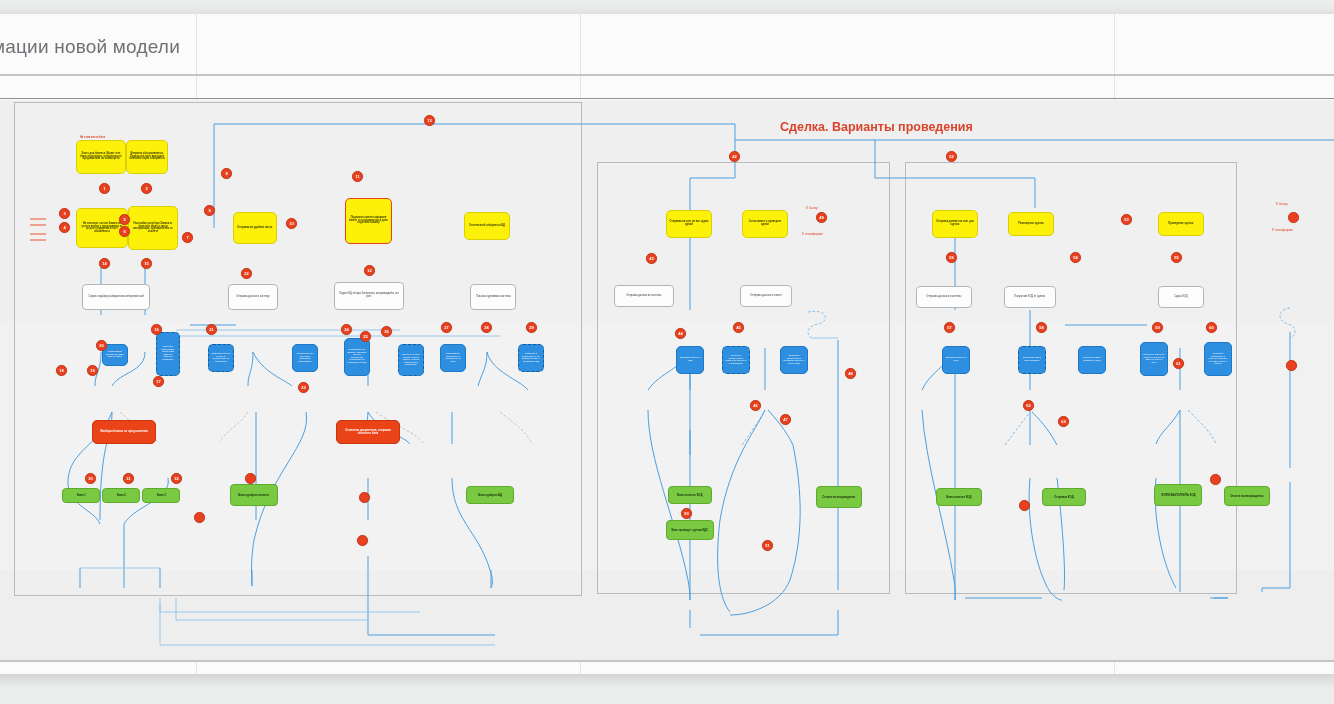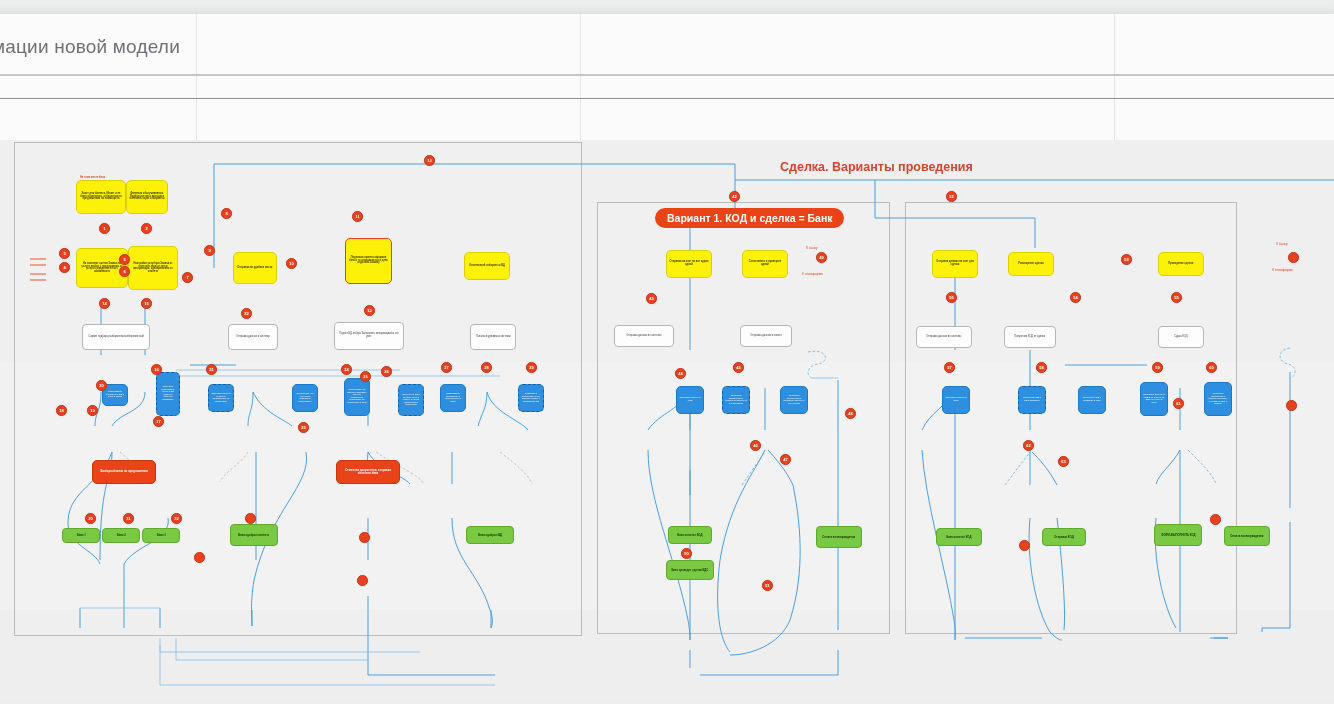--- a/index.html
+++ b/index.html
@@ -19,21 +19,21 @@
   .hrule{position:absolute;background:#c9cbcc;height:1px;}
   .hrule.r1{left:-20px;top:74px;width:1360px;height:2px;background:#c3c5c6;}
   .hrule.r2{left:-20px;top:98px;width:1360px;height:1px;background:#8f9294;}
   .hrule.r3{left:-20px;top:660px;width:1360px;height:2px;background:#c3c5c6;}
   .hrule.r4{left:-20px;top:676px;width:1360px;height:1px;background:#d6d8d9;}
 
   
   .vrule{position:absolute;top:14px;width:1px;height:660px;background:#e4e5e6;}
 
   
-  .canvas{position:absolute;left:0;top:100px;width:1334px;height:560px;overflow:hidden;background:#f0f0f0;margin-top:40px;}
+  .canvas{position:absolute;left:0;top:100px;width:1334px;height:560px;overflow:hidden;background:#f0f0f0;}
   .canvas .band{position:absolute;left:0;width:1334px;background:#eeeeee;}
 
   
   .frame{position:absolute;border:1px solid #b9bbbc;background:rgba(255,255,255,0.10);}
 
   
   .node{position:absolute;box-sizing:border-box;display:flex;align-items:center;
         justify-content:center;text-align:center;line-height:1.05;
         overflow:hidden;}
   .node span{display:block;transform:scale(.98);}
@@ -191,21 +191,20 @@
       <path d="M1214,498 L1228,498"></path>
       <path d="M965,498 L1042,498"></path>
       <path d="M1290,232 L1290,368"></path>
       <path d="M1290,382 L1290,488 L1262,488 L1262,492"></path>
       <path class="dashed" d="M1290,208 C1276,210 1278,222 1288,224 C1297,226 1297,236 1290,238"></path>
       <path d="M1210,498 L1228,498"></path>
     </svg>
 
     <div class="section-title" style="left:780px;top:20px;">Сделка. Варианты проведения</div>
 
-    <div class="pill" style="left:655px;top:68px;">Вариант 1. КОД и сделка = Банк</div>
 
     <div class="micro-red b" style="left:80px;top:36px;">На этом месте блок</div>
     <div class="micro-red" style="left:66px;top:111px;">•</div>
 
     <div class="mini-dash" style="left:30px;top:118px;width:16px;"></div>
     <div class="mini-dash" style="left:30px;top:124px;width:16px;"></div>
     <div class="mini-dash" style="left:30px;top:133px;width:16px;"></div>
     <div class="mini-dash" style="left:30px;top:139px;width:16px;"></div>
 
     <div class="node n-yellow" style="left:76px;top:40px;width:50px;height:34px;">

